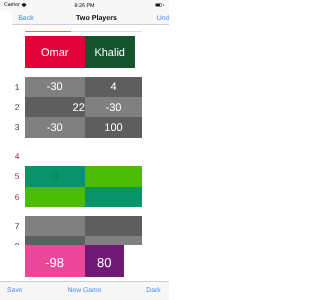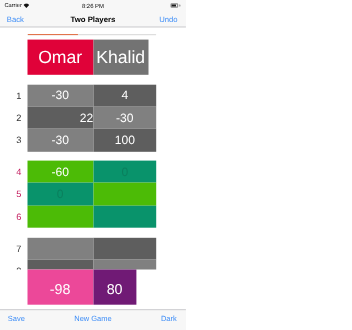--- a/index.html
+++ b/index.html
@@ -22,37 +22,37 @@
   .sb-carrier { font-size: 5.2px; color: #0a0a0a; line-height: 6px; }
   .sb-wifi { width: 6px; height: 4.6px; display:block; }
   .sb-time { position: absolute; left: 0; right: 0; text-align: center; font-size: 5.4px; color: #0a0a0a; top: 2.5px; line-height:6px; }
   .batt { position:absolute; right: 5.3px; top: 2.9px; width: 8.8px; height: 4.2px; }
   .batt-shell { position:absolute; left:0; top:0; width: 7.5px; height: 4.2px; border: 0.45px solid rgba(0,0,0,0.45); border-radius: 1.1px; box-sizing: border-box; }
   .batt-fill { position: absolute; left: 0.9px; top: 0.9px; width: 4.2px; height: 2.4px; background: #1a1a1a; border-radius: 0.3px; }
   .batt-cap { position:absolute; left: 7.7px; top: 1.25px; width: 0.8px; height: 1.6px; background: rgba(0,0,0,0.45); border-radius: 0 0.5px 0.5px 0; }
 
   
   .navbar {
-    position: absolute; left: 0; top: 11px; width: 169px; height: 14px;
+    position: absolute; left: 12px; top: 11px; width: 169px; height: 14px;
     background: #f7f7f7; border-bottom: 0.5px solid #cfcfd2;
     box-sizing: border-box;
   }
   .nav-back { position: absolute; left: 6.2px; top: 4.2px; font-size: 7.0px; color: #3f8ef7; line-height: 8px; }
   .nav-title { position: absolute; left: 0; right: 0; top: 2.8px; text-align: center; font-size: 7.1px; font-weight: bold; color: #000; line-height: 8px; }
   .nav-undo { position: absolute; right: 7.5px; top: 4.2px; font-size: 7.0px; color: #3f8ef7; line-height: 8px; }
 
   
   .progress { position: absolute; left: 24.7px; top: 30.6px; width: 117.6px; height: 1.6px; background: #dedede; border-radius: 0.8px; overflow:hidden; }
   .progress-fill { position: absolute; left: 0; top: 0; height: 100%; background: #e2744c; border-radius: 0.8px; }
 
   
   .header-row { position: absolute; left: 24.7px; top: 36.4px; width: 117.6px; height: 31.6px; display: flex; }
-  .hcell { height: 100%; display: flex; align-items: center; justify-content: center; font-size: 16px; color: #fff; padding-top: 1.6px; box-sizing: border-box; }
+  .hcell { height: 100%; display: flex; align-items: center; justify-content: center; font-size: 11px; color: #fff; padding-top: 1.6px; box-sizing: border-box; }
   .hcell.a { width: 60.0px; background: #e00239; }
-  .hcell.b { width: 50px; background: #737373; }
+  .hcell.b { width: 50px; background: #14532d; }
 
   
   .section { position: absolute; left: 0; width: 169px; }
   .row { position: relative; height: 20.2px; }
   .idx { position: absolute; left: 0; top: 0; width: 19.4px; height: 100%; display:flex; align-items:center; justify-content:flex-end; font-size: 8.4px; color: #333; }
   .cells { position: absolute; left: 24.7px; top: 0; width: 117.6px; height: 100%; display: flex; }
   .cell { display: flex; align-items: center; justify-content: center; font-size: 11px; height: 100%; padding-top:0.8px; box-sizing:border-box; }
   .cell.a { width: 60.0px; }
   .cell.b { width: 57.6px; }
 
@@ -126,24 +126,20 @@
         <div class="idx" style="color: rgb(51, 51, 51);">3</div>
         <div class="cells">
           <div class="cell a" style="background: rgb(128, 128, 128); color: rgb(255, 255, 255);">-30</div>
           <div class="cell b" style="background: rgb(94, 94, 94); color: rgb(255, 255, 255);">100</div>
         </div>
       </div>
     </div>
   <div class="section" id="sec1" style="top:146.2px">
       <div class="row">
         <div class="idx" style="color: rgb(194, 24, 91);">4</div>
-        <div class="cells">
-          <div class="cell a" style="background: rgb(76, 187, 6); color: rgb(255, 255, 255);">-60</div>
-          <div class="cell b" style="background: rgb(9, 147, 107); color: rgb(11, 127, 93);">0</div>
-        </div>
       </div>
       <div class="row">
         <div class="idx" style="color: rgb(194, 24, 91);">5</div>
         <div class="cells">
           <div class="cell a" style="background: rgb(9, 147, 107); color: rgb(11, 127, 93);">0</div>
           <div class="cell b" style="background: rgb(76, 187, 6); color: rgb(255, 255, 255);"></div>
         </div>
       </div>
       <div class="row">
         <div class="idx" style="color: rgb(194, 24, 91);">6</div>

